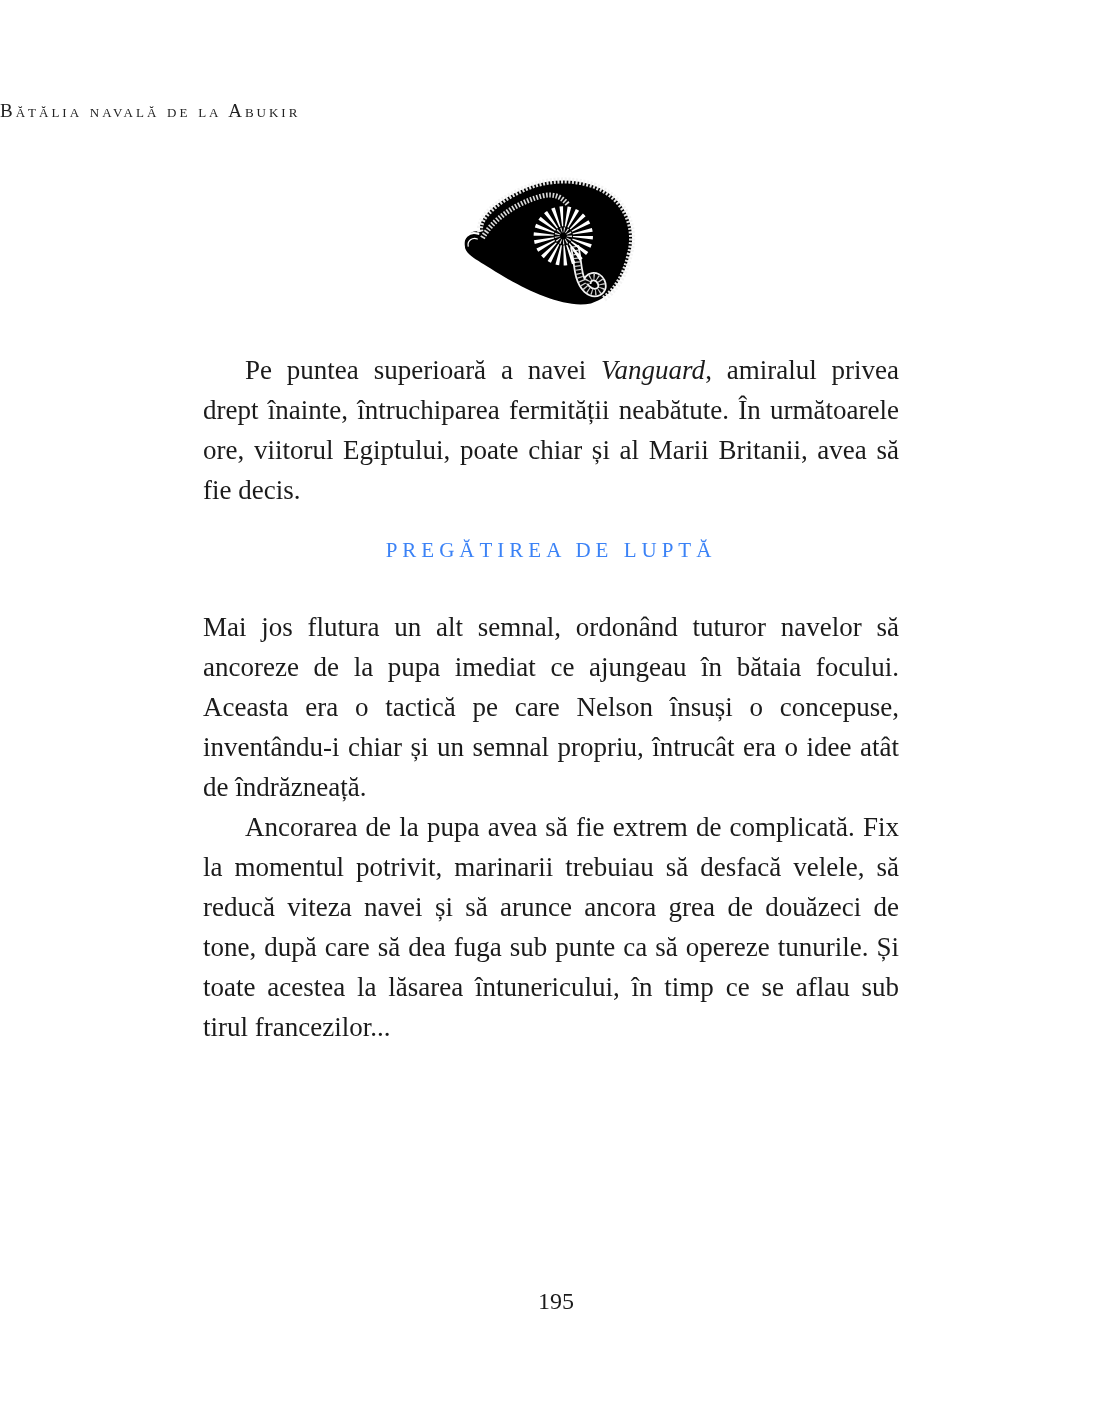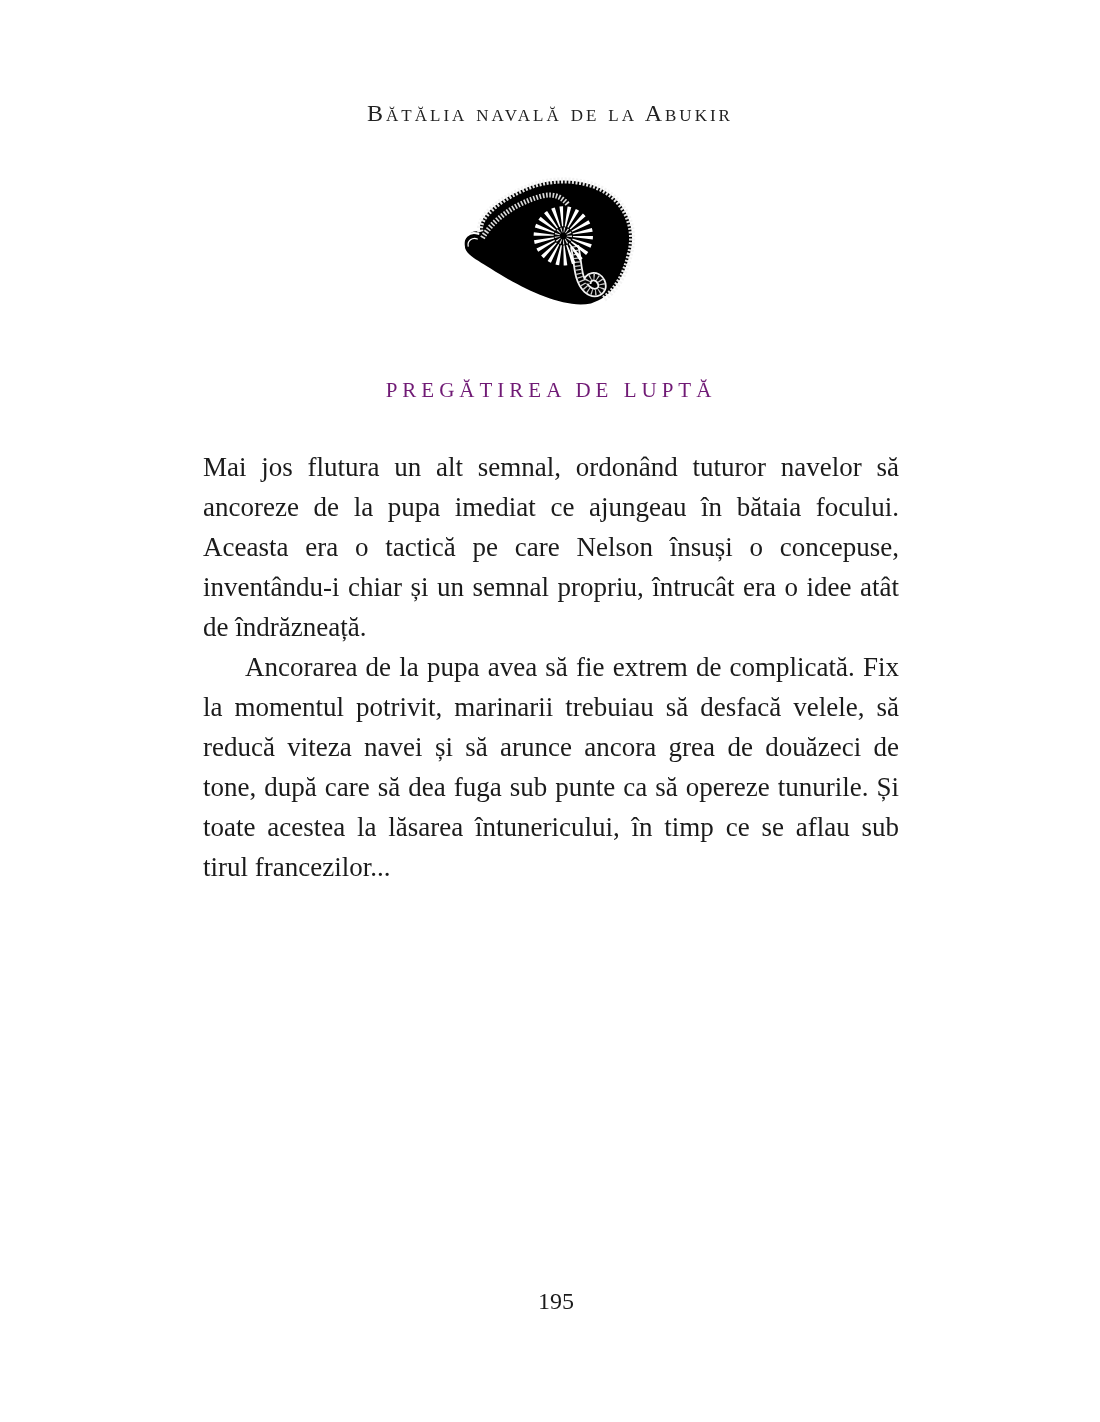--- a/index.html
+++ b/index.html
@@ -11,23 +11,23 @@
     background: #ffffff;
     color: #1b1b1b;
     font-family: "Liberation Serif", serif;
     overflow: hidden;
   }
   .running-header {
     position: absolute;
     top: 100px;
     left: 0;
     right: 0;
-    text-align: center;
+    text-align: left;
     font-variant: small-caps;
-    font-size: 24px;
+    font-size: 19px;
     letter-spacing: 3px;
     color: #222222;
   }
   .hat-figure {
     position: absolute;
     top: 172px;
     left: 0;
     right: 0;
     display: flex;
     justify-content: center;
@@ -45,21 +45,21 @@
   .text-block p { margin: 0; }
   .text-block p.indent { text-indent: 42px; }
   .section-heading {
     font-weight: normal;
     font-size: 21px;
     letter-spacing: 5px;
     text-align: center;
     text-indent: 0;
     margin: 25px 0 42px 0;
     line-height: 30px;
-    color: #701a75;
+    color: #3b82f6;
   }
   .italic { font-style: italic; }
   .page-number {
     position: absolute;
     top: 1288px;
     left: 12px;
     right: 0;
     text-align: center;
     font-size: 24px;
     color: #1b1b1b;
@@ -109,20 +109,21 @@
         <circle cx="101" cy="62" r="9.5" fill="#000000"></circle>
         <circle cx="101" cy="62" r="6" fill="none" stroke="#ffffff" stroke-width="5" stroke-dasharray="1 1.8" opacity="0.9"></circle>
         <circle cx="101" cy="62" r="2.6" fill="#000000"></circle>
       </g>
     </svg>
   </figure>
 
   <div class="text-block">
 
 
+    <p class="indent"><span>Pe puntea superioară a navei </span><span class="italic">Vanguard</span><span>, amiralul privea drept înainte, întruchiparea fermității neabătute. În următoarele ore, viitorul Egiptului, poate chiar și al Marii Britanii, avea să fie decis.</span></p>
 
 
     <h2 class="section-heading">PREGĂTIREA DE LUPTĂ</h2>
 
     <p>Mai jos flutura un alt semnal, ordonând tuturor navelor să ancoreze de la pupa imediat ce ajungeau în bătaia focului. Aceasta era o tactică pe care Nelson însuși o concepuse, inventându-i chiar și un semnal propriu, întrucât era o idee atât de îndrăzneață.</p>
 
     <p class="indent">Ancorarea de la pupa avea să fie extrem de complicată. Fix la momentul potrivit, marinarii trebuiau să desfacă velele, să reducă viteza navei și să arunce ancora grea de douăzeci de tone, după care să dea fuga sub punte ca să opereze tunurile. Și toate acestea la lăsarea întunericului, în timp ce se aflau sub tirul francezilor...</p>
 
   </div>
 

